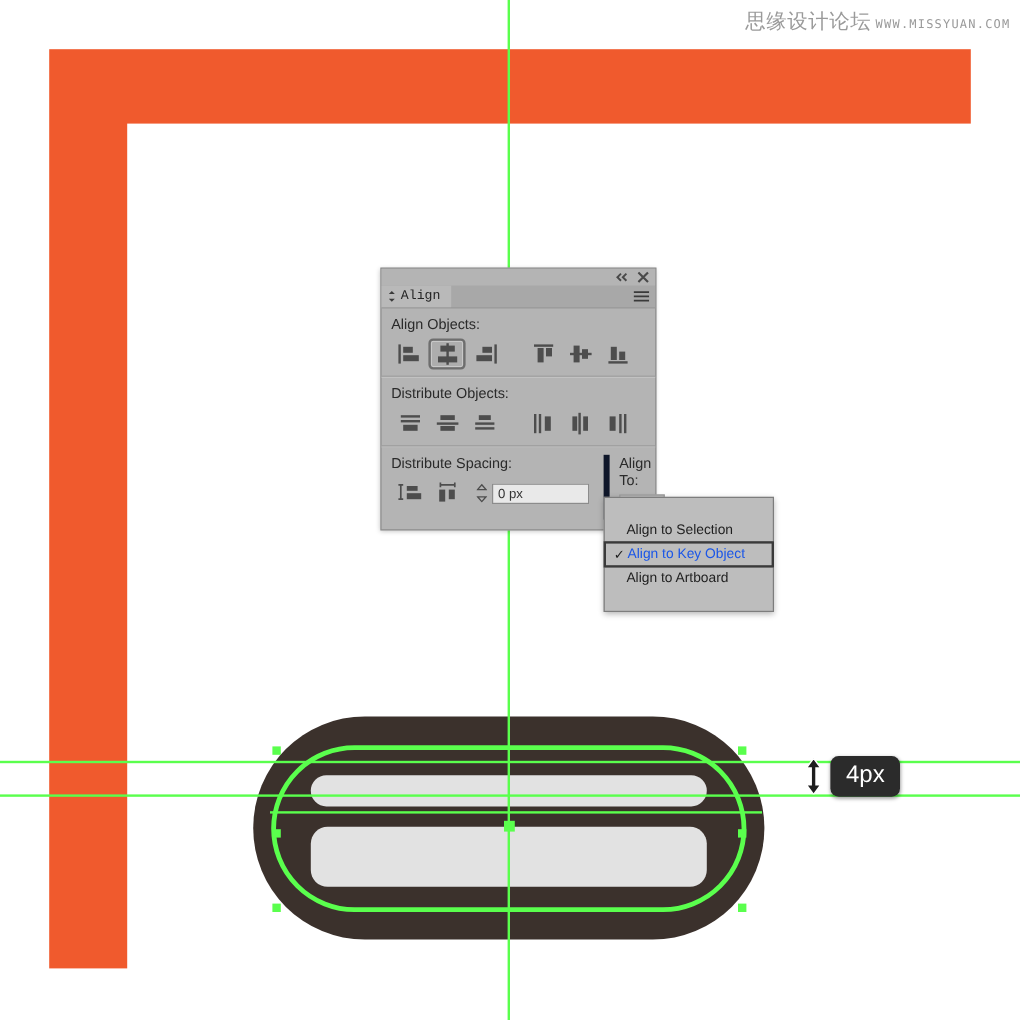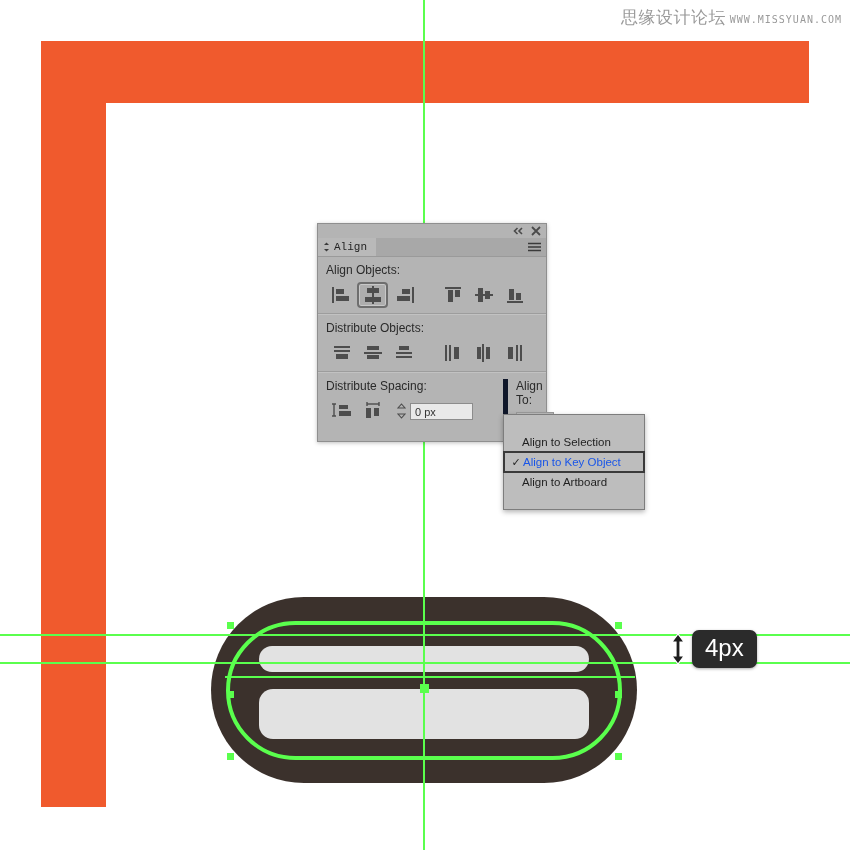--- a/index.html
+++ b/index.html
@@ -128,21 +128,21 @@
     left: 670px;
     top: 630px;
     display: flex;
     align-items: center;
     gap: 6px;
   }
   #measure-arrow { display: block; }
   #measure-badge {
     background: #2b2b2b;
     color: #ffffff;
-    font-size: 24px;
+    font-size: 20px;
     padding: 6px 13px 8px 13px;
     border-radius: 7px;
     line-height: 1;
     box-shadow: 0 1px 3px rgba(0,0,0,0.35);
   }
 
   
   #align-panel {
     position: absolute;
     left: 317px;
@@ -235,21 +235,21 @@
     width: 14px;
     height: 19px;
     display: flex;
     flex-direction: column;
     align-items: center;
     justify-content: center;
     cursor: pointer;
     margin-left: 6px;
   }
   #spacing-input {
-    width: 63px;
+    width: 81px;
     height: 17px;
     background: #e9e9e9;
     border: 1px solid #8c8c8c;
     font-size: 11px;
     color: #333;
     padding: 0 4px;
     line-height: 17px;
     box-sizing: border-box;
     margin-left: 2px;
   }

